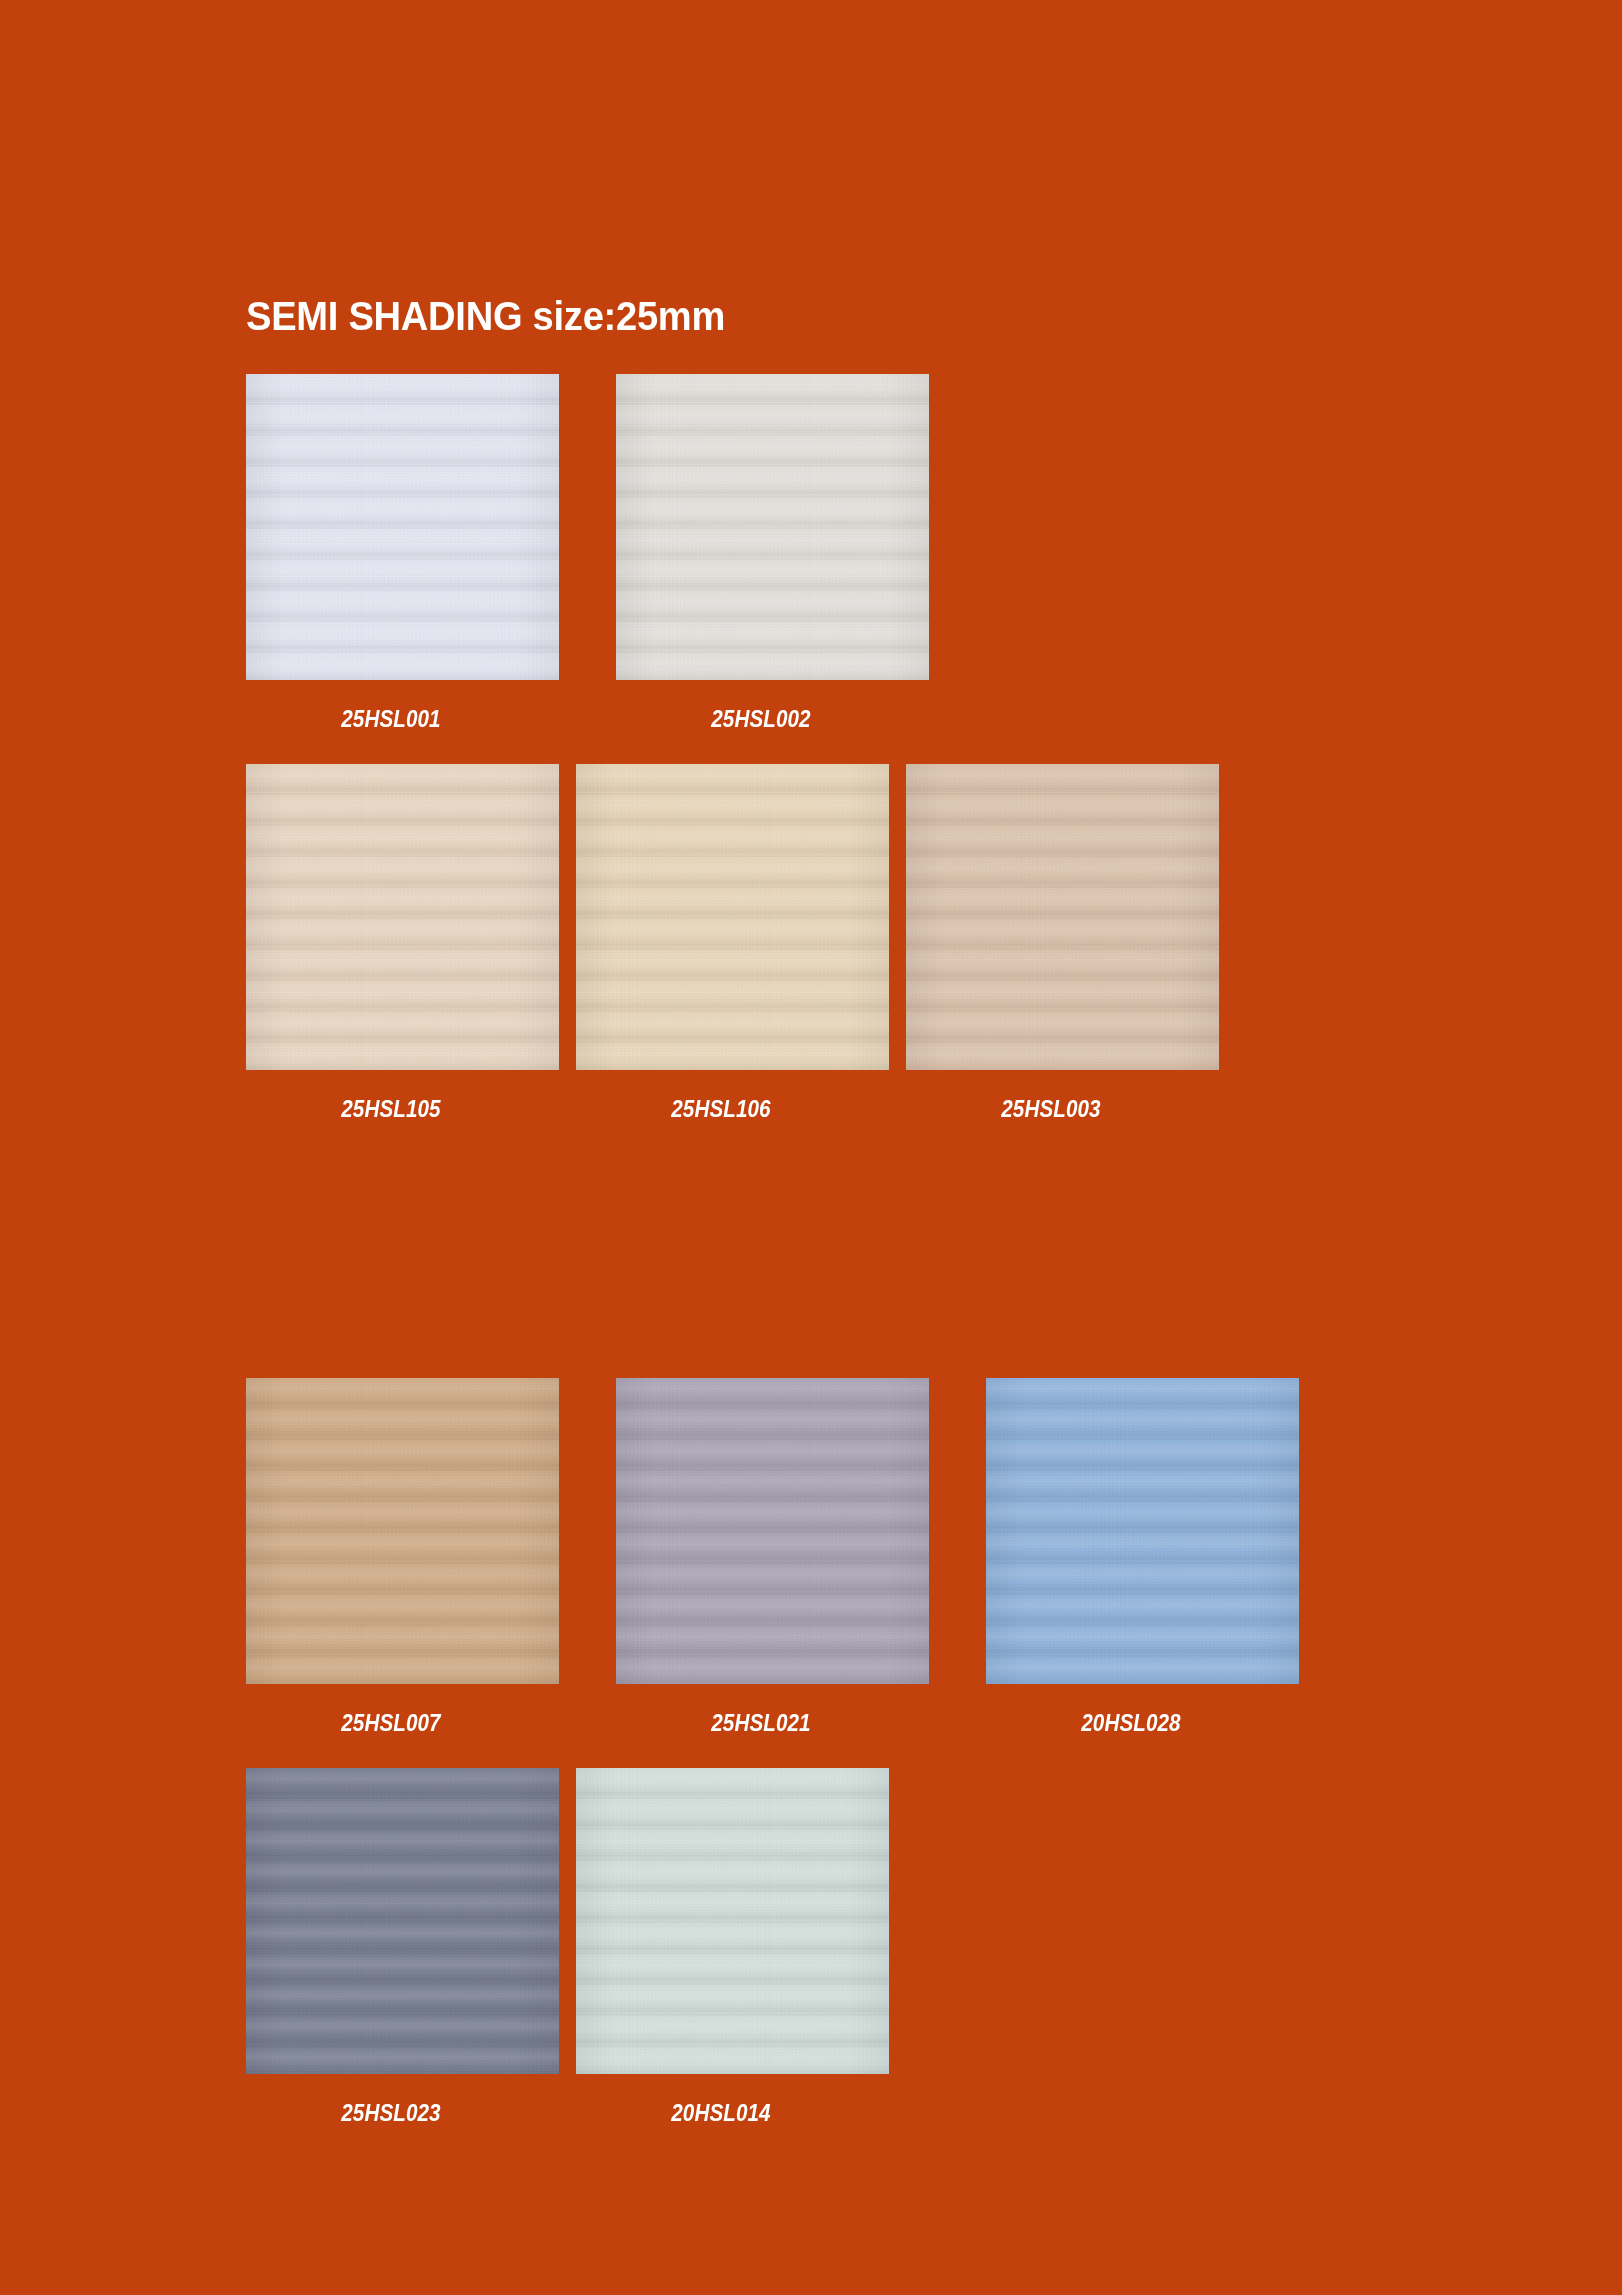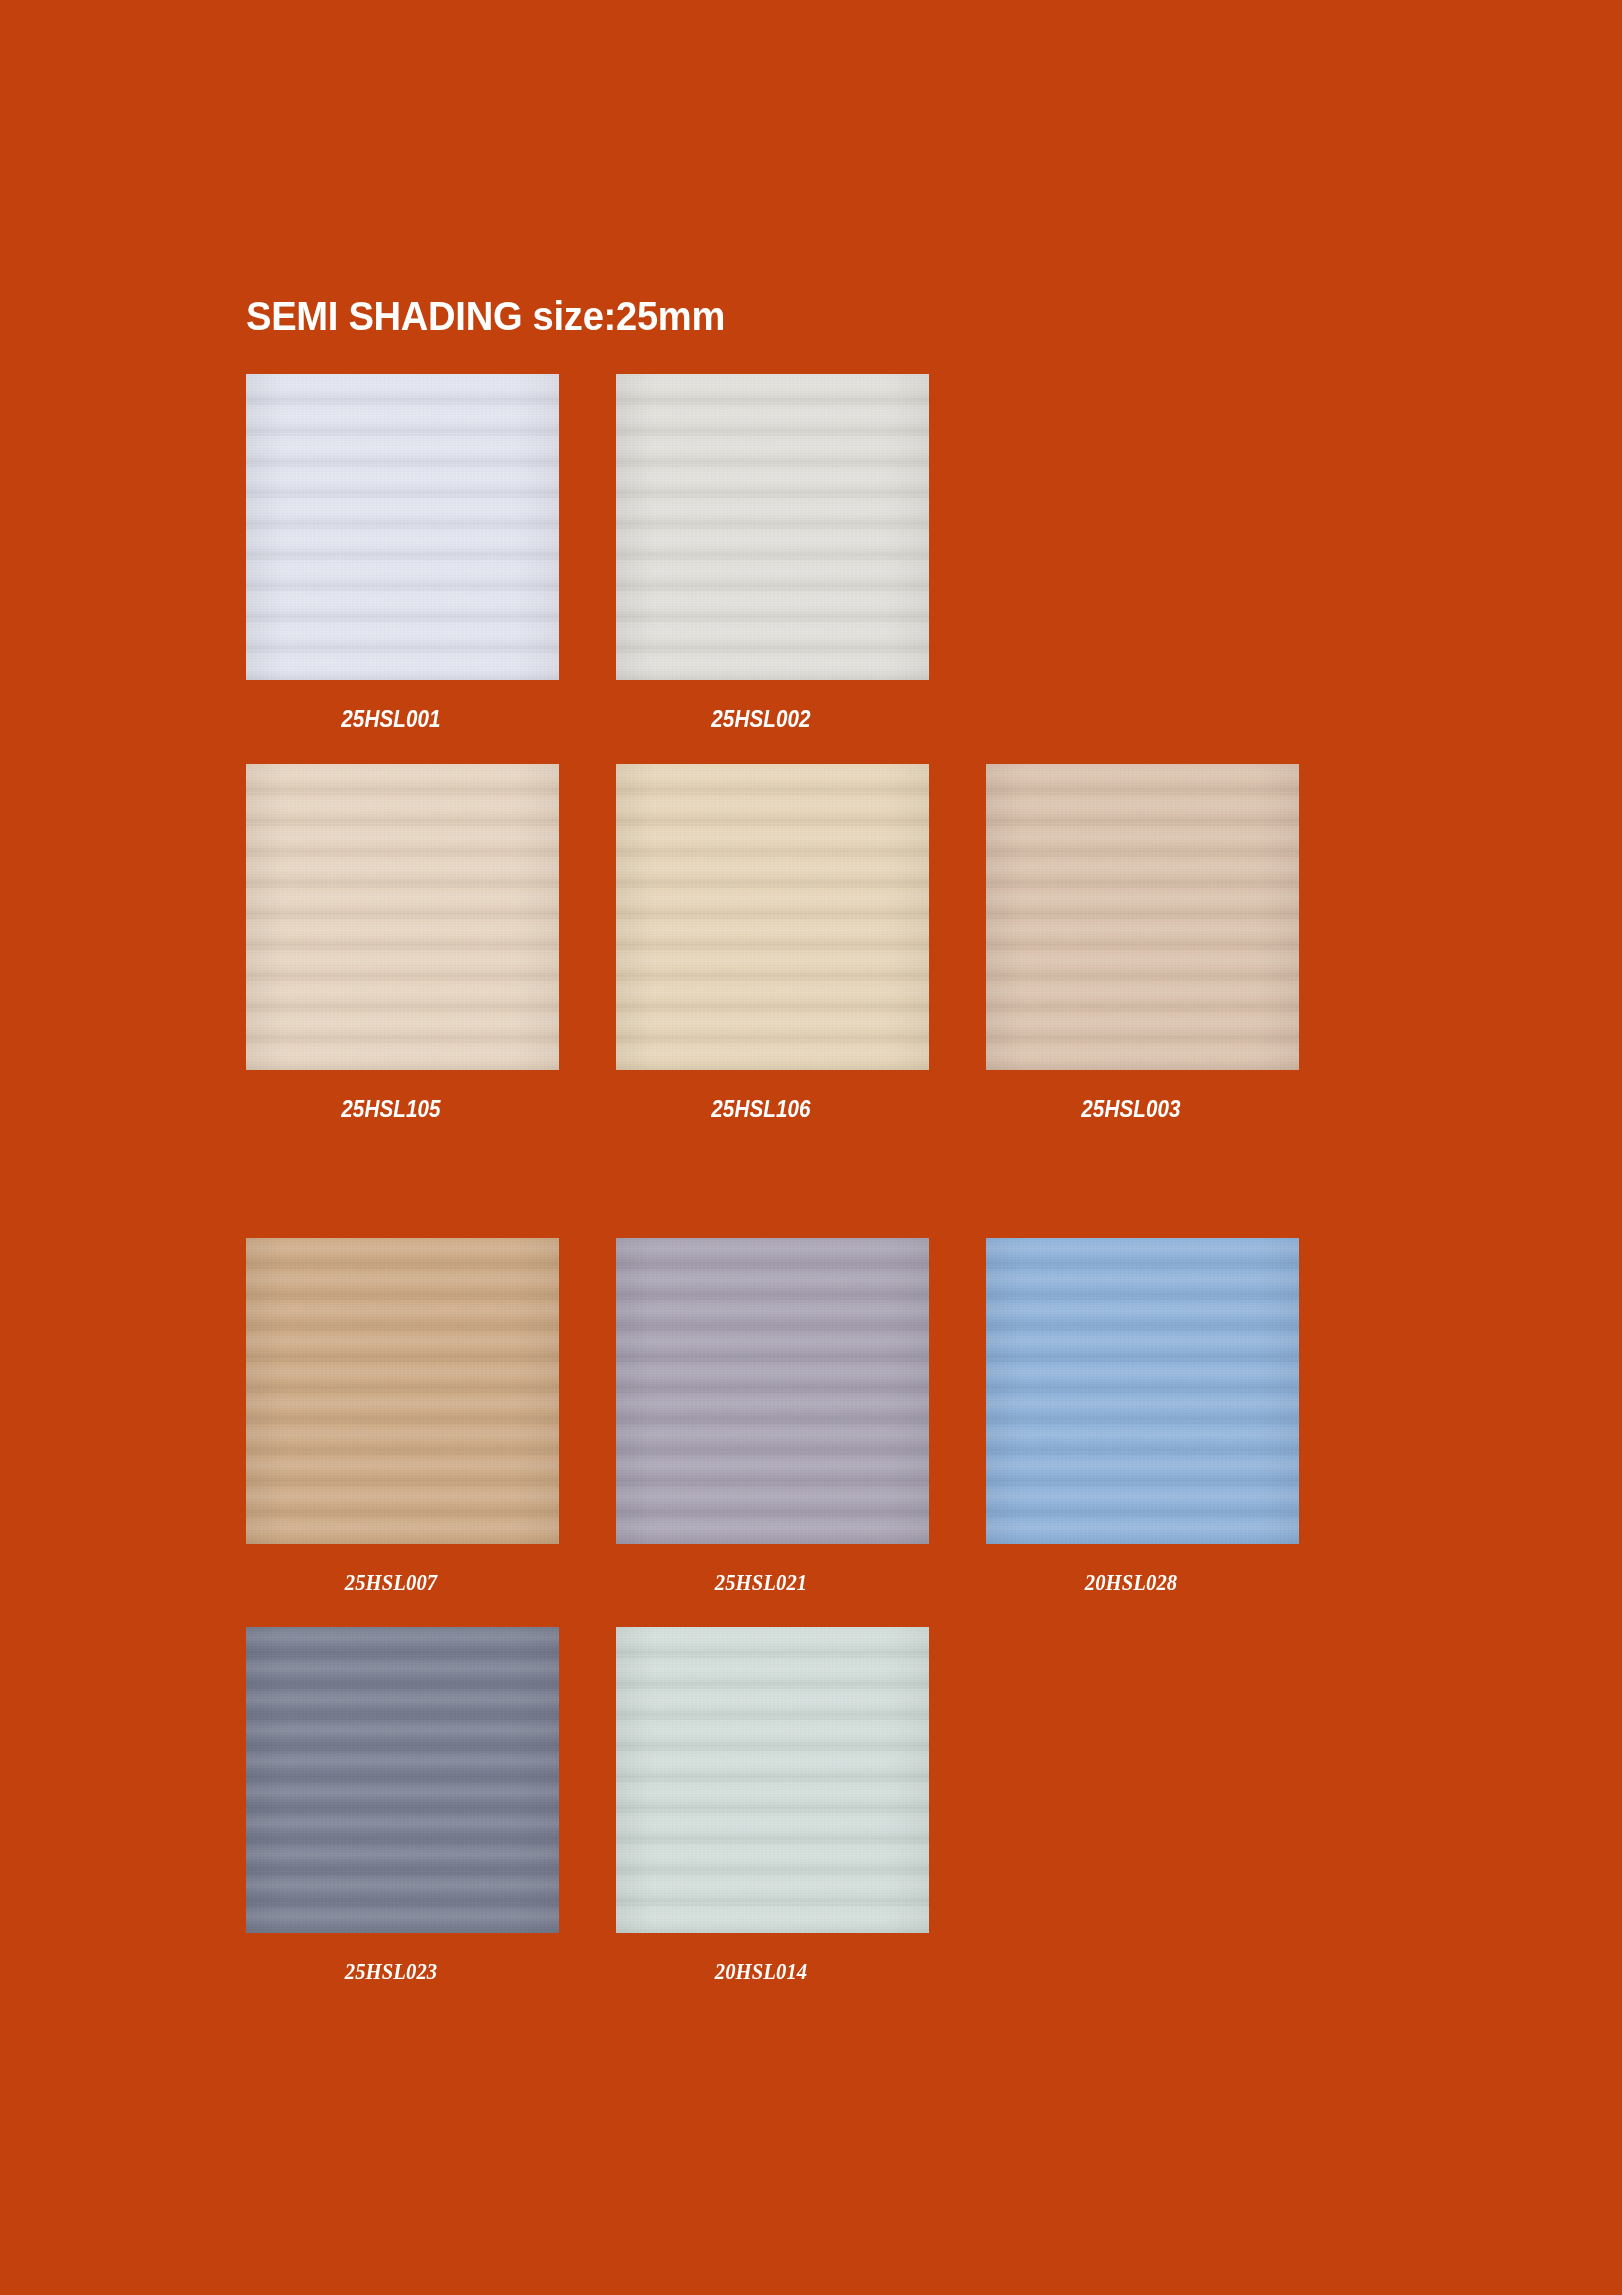--- a/index.html
+++ b/index.html
@@ -39,28 +39,28 @@
     white-space: nowrap;
   }
 
   
   .grid-block {
     position: absolute;
     left: 246px;
     width: 1098px;
   }
   #block-top  { top: 374px; }
-  #block-bot  { top: 1238px; font-family: Liberation Serif, serif; }
+  #block-bot  { top: 1378px; }
 
   .row {
     display: flex;
     justify-content: flex-start;
     gap: 80px;
   }
-  .row + .row { margin-top: 31px; }
+  .row + .row { margin-top: 31px; gap: 40px; }
 
   .cell {
     width: 290px;
   }
 
   .swatch {
     width: 313px;
     height: 306px;
     position: relative;
     overflow: hidden;

